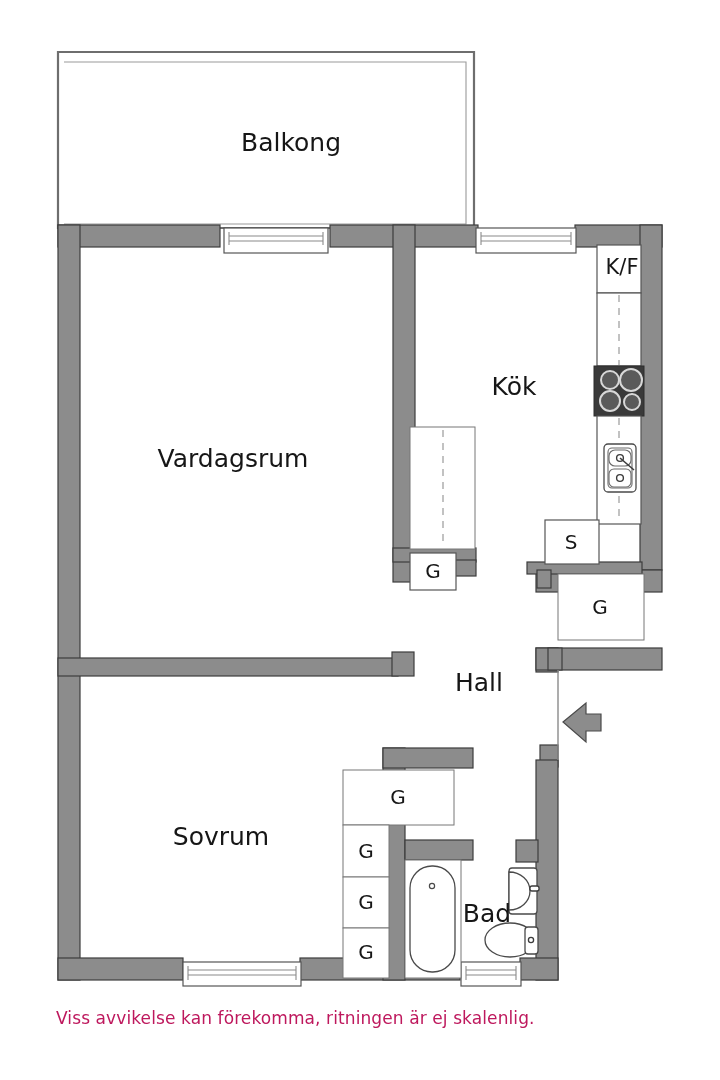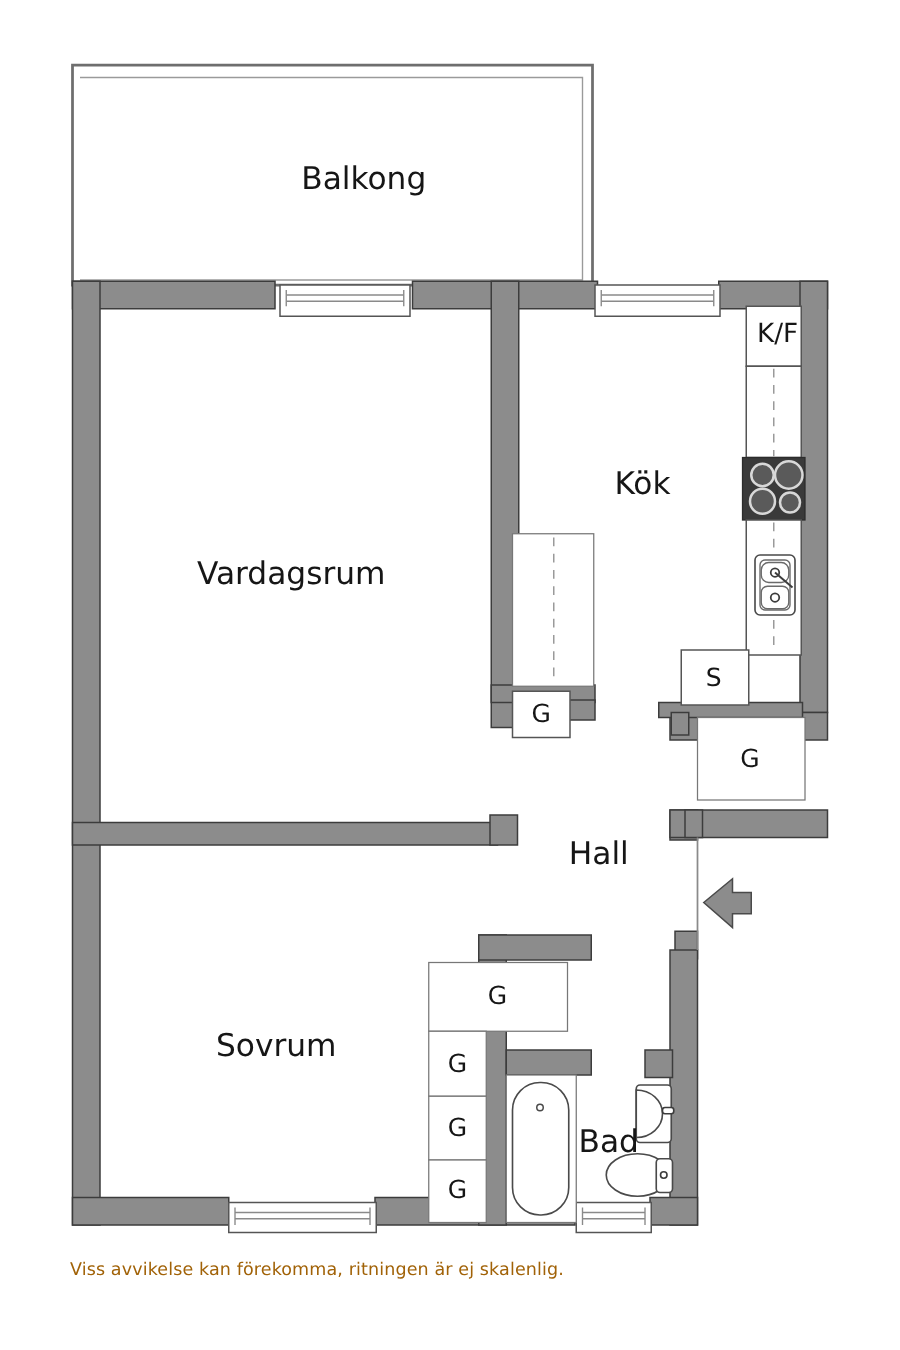--- a/index.html
+++ b/index.html
@@ -58,22 +58,22 @@
     font-family: "DejaVu Sans", "Liberation Sans", sans-serif;
     font-size: 21px;
     fill: #161616;
     text-anchor: middle;
     dominant-baseline: middle;
   }
   #footer-note {
     position: absolute;
     left: 56px;
     top: 1008px;
-    font-size: 14px;
-    color: #a16207;
+    font-size: 17px;
+    color: #be185d;
     letter-spacing: 0.1px;
     white-space: nowrap;
   }
 </style>
 </head>
 <body>
 
 <div id="plan-wrap">
 <svg id="floorplan" viewBox="0 0 720 1080" xmlns="http://www.w3.org/2000/svg">
 

